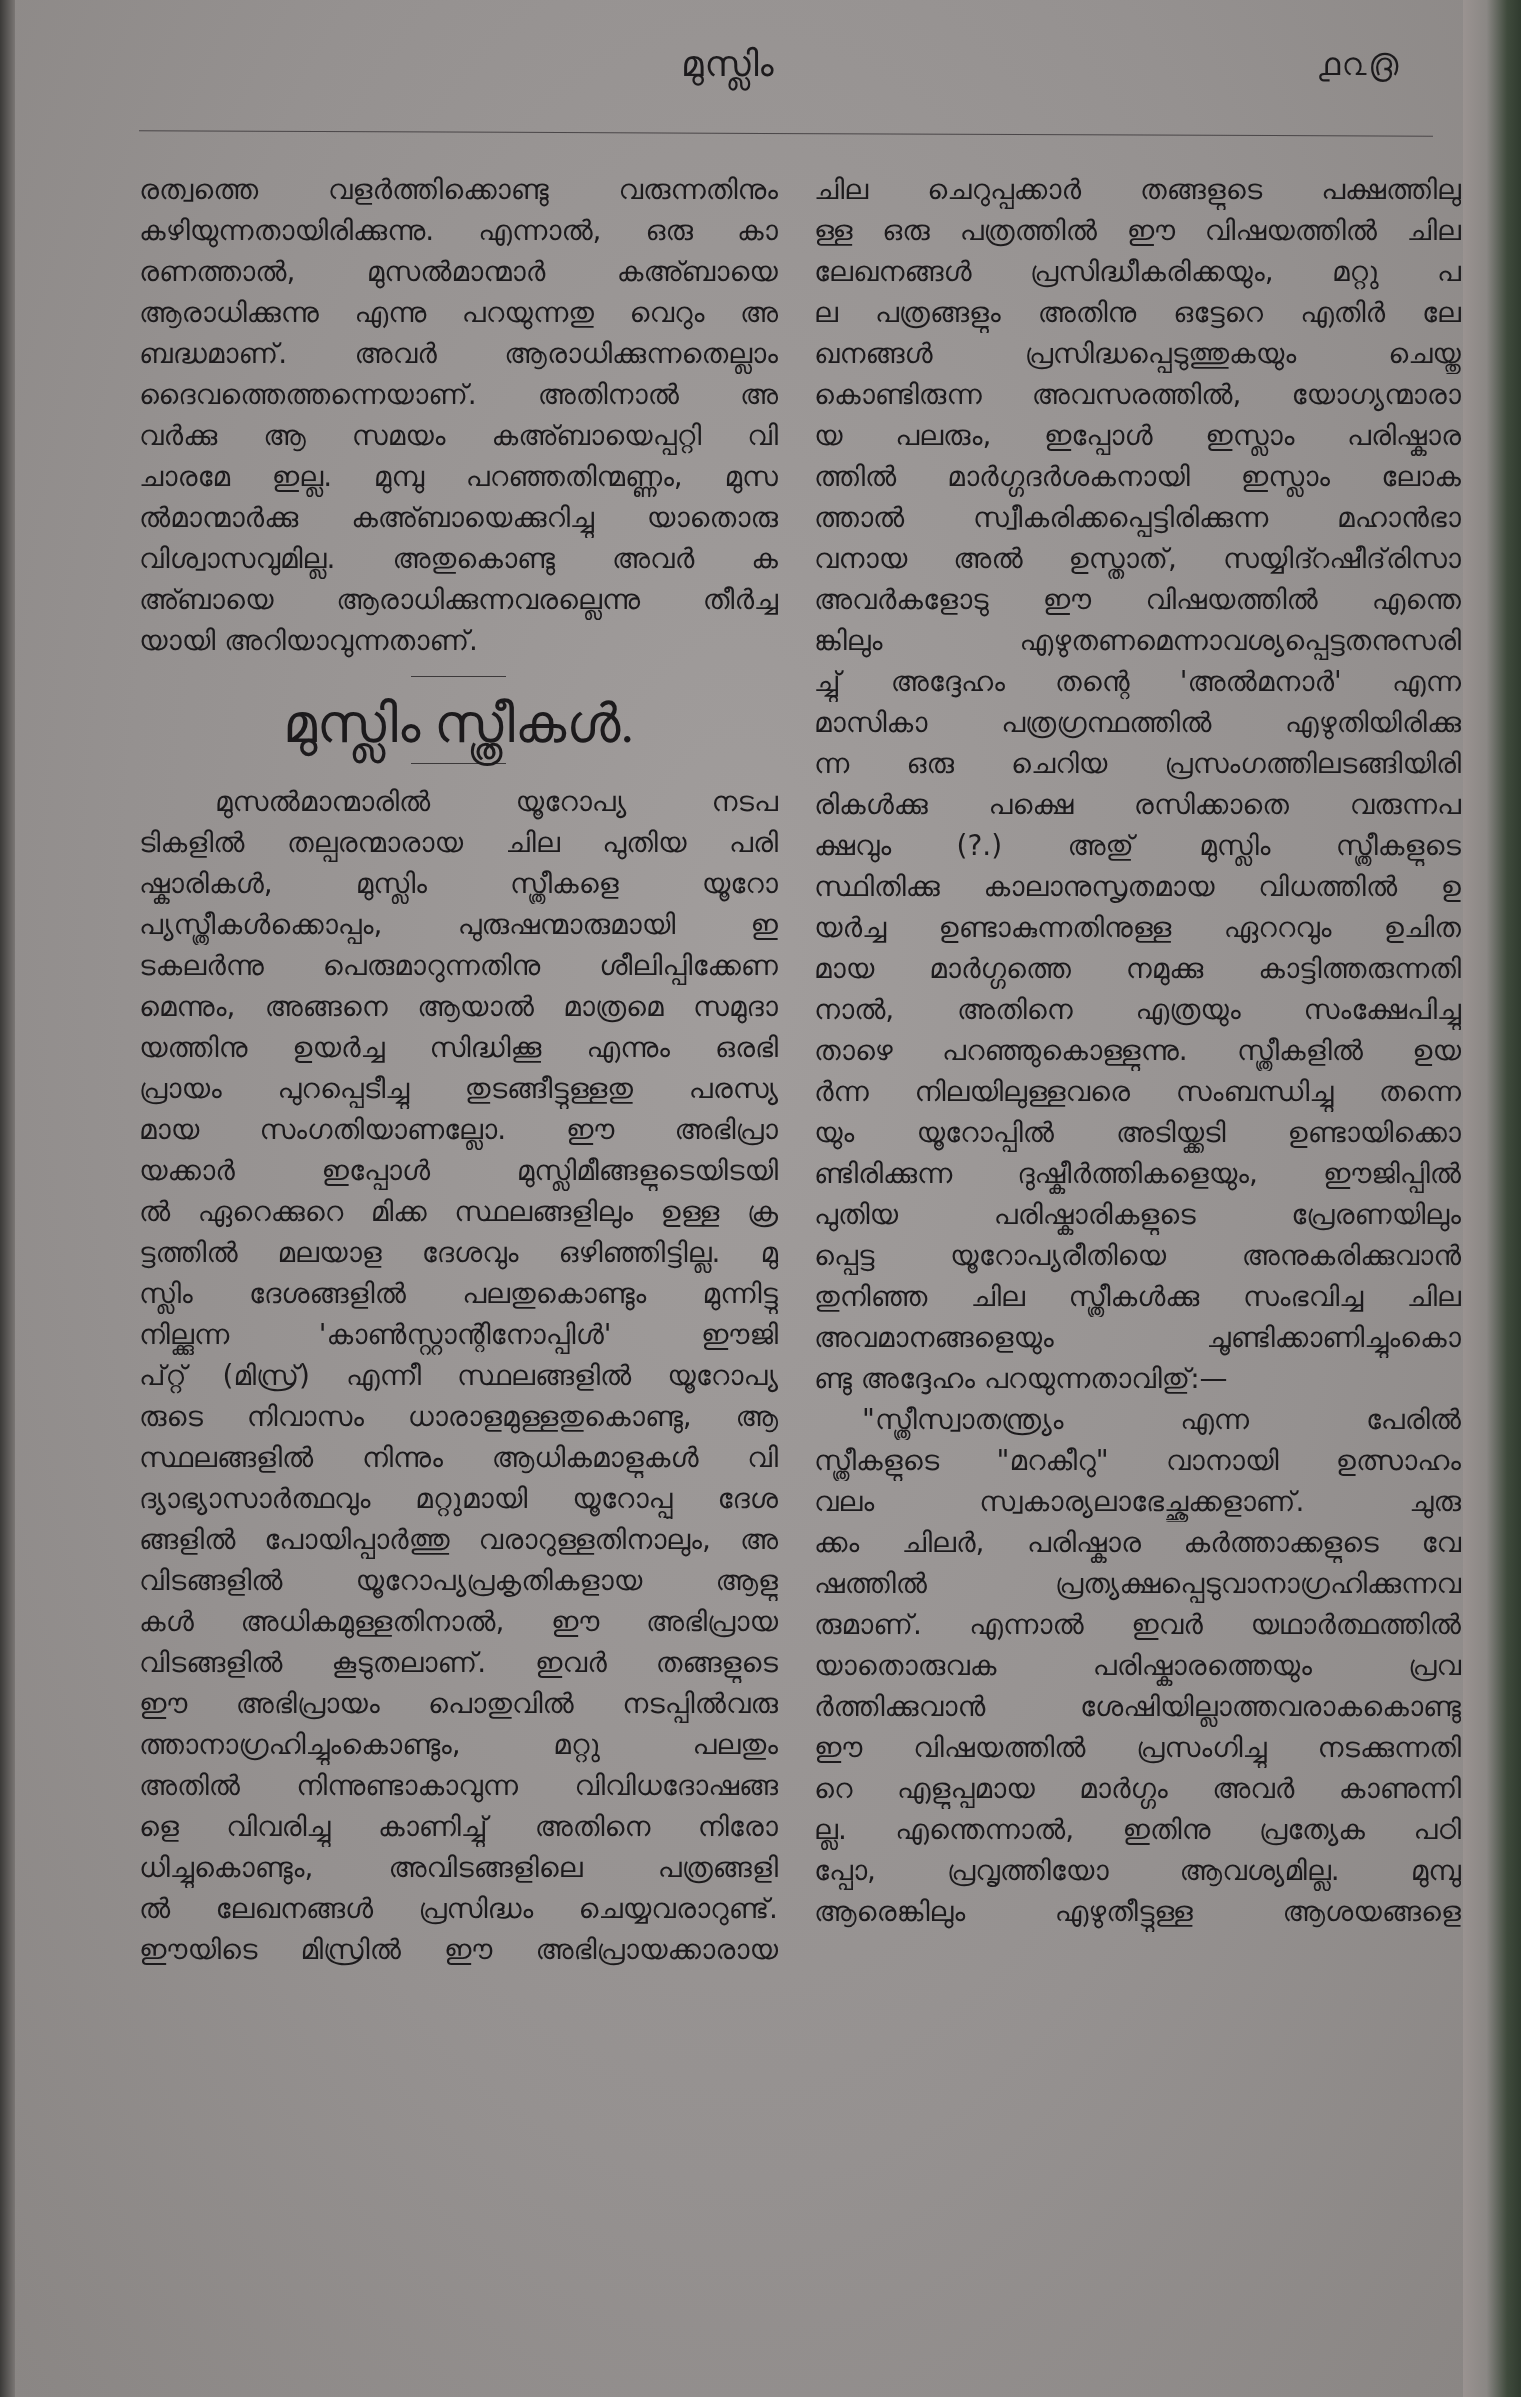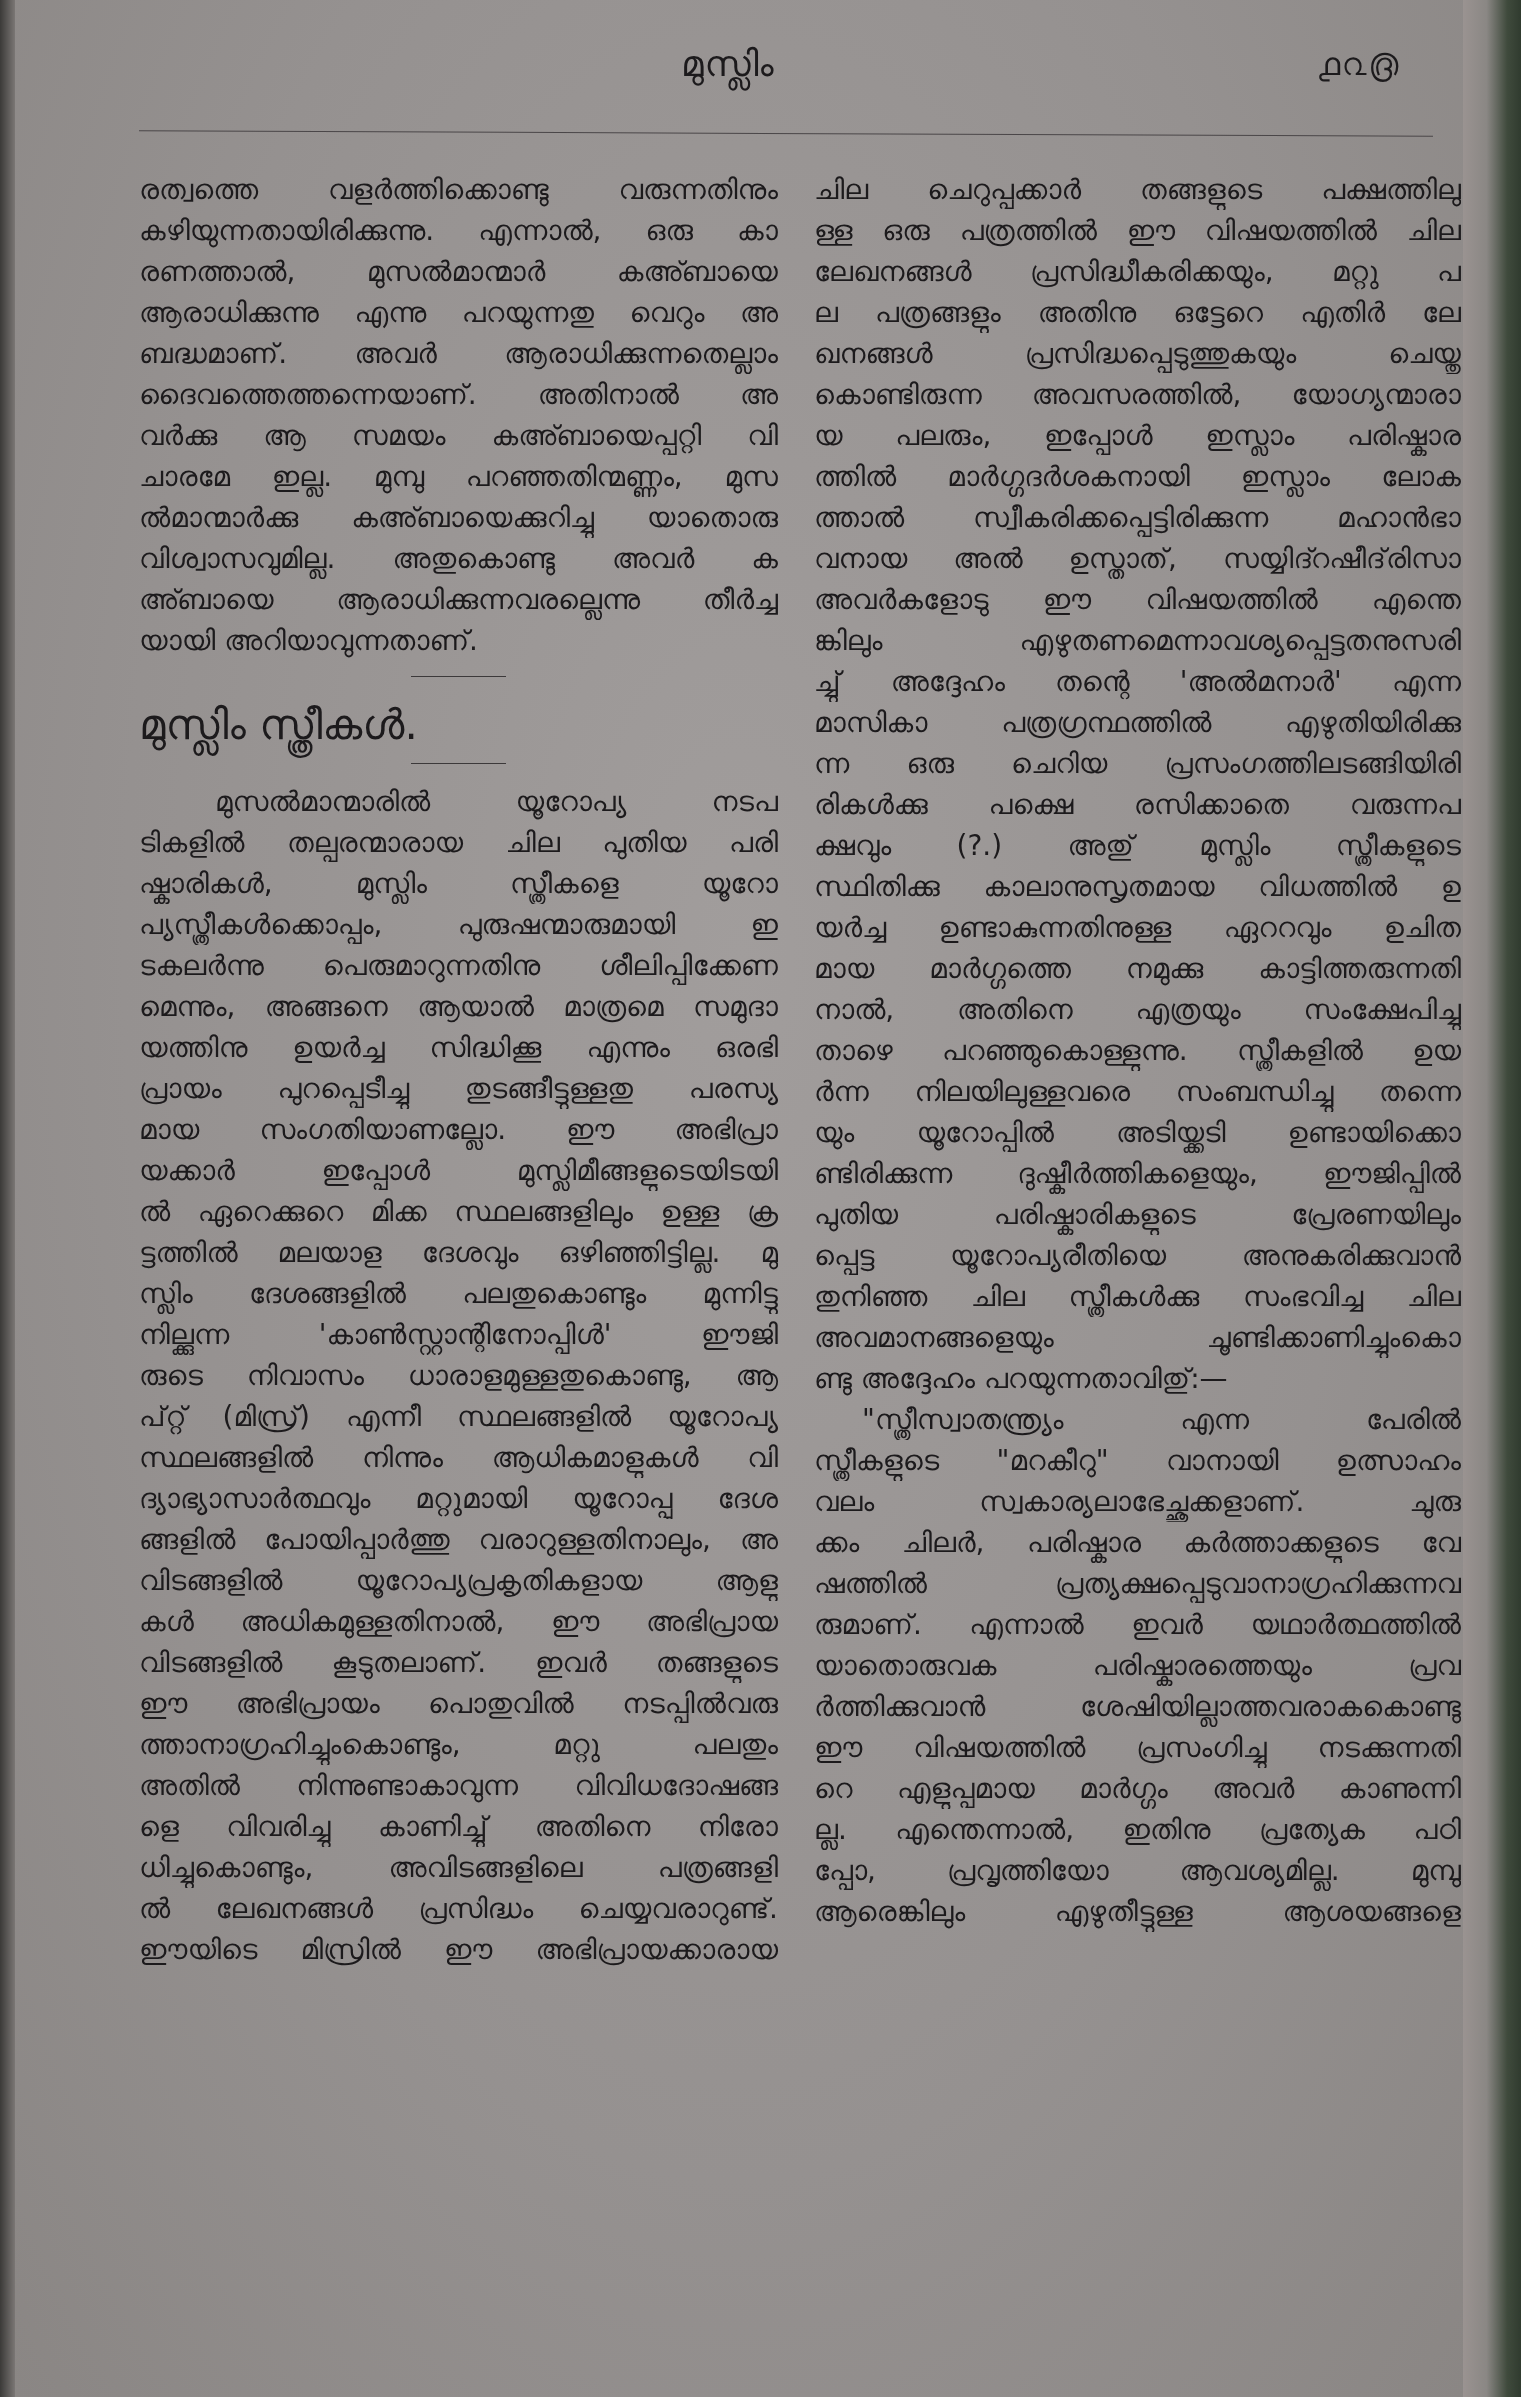--- a/index.html
+++ b/index.html
@@ -48,22 +48,23 @@
     text-align-last: justify; overflow: hidden;
   }
   .line.last { text-align-last: left; }
   .indent { padding-left: 76px; }
   .quote-indent { padding-left: 48px; }
   .section-sep {
     display: block; width: 95px; margin: 15px auto 19px auto;
     border-top: 1.9px solid #3c393a;
   }
   .section-title {
-    display: block; font-size: 42px; line-height: 57px;
+    display: block; text-align: center; font-size: 54px; line-height: 57px;
     margin: 5.7px 0 9.5px 0;
+    font-family: Liberation Serif, serif;
   }
   .title-rule {
     display: block; width: 95px; margin: 3.8px auto 17px auto;
     border-top: 1.9px solid #3c393a;
   }
 </style>
 </head>
 <body>
 
 <div class="left-edge"></div>
@@ -104,22 +105,22 @@
       <span class="line">ടകലർന്നു പെരുമാറുന്നതിനു ശീലിപ്പിക്കേണ</span>
       <span class="line">മെന്നും, അങ്ങനെ ആയാൽ മാത്രമെ സമുദാ</span>
       <span class="line">യത്തിനു ഉയർച്ച സിദ്ധിക്കൂ എന്നും ഒരഭി</span>
       <span class="line">പ്രായം പുറപ്പെടീച്ചു തുടങ്ങീട്ടുള്ളതു പരസ്യ</span>
       <span class="line">മായ സംഗതിയാണല്ലോ. ഈ അഭിപ്രാ</span>
       <span class="line">യക്കാർ ഇപ്പോൾ മുസ്ലിമീങ്ങളുടെയിടയി</span>
       <span class="line">ൽ ഏറെക്കുറെ മിക്ക സ്ഥലങ്ങളിലും ഉള്ള ക്ര</span>
       <span class="line">ട്ടത്തിൽ മലയാള ദേശവും ഒഴിഞ്ഞിട്ടില്ല. മു</span>
       <span class="line">സ്ലിം ദേശങ്ങളിൽ പലതുകൊണ്ടും മുന്നിട്ടു</span>
       <span class="line">നില്ക്കുന്ന 'കാൺസ്റ്റാന്റിനോപ്പിൾ' ഈജി</span>
+      <span class="line">പ്റ്റ് (മിസ്ര്) എന്നീ സ്ഥലങ്ങളിൽ യൂറോപ്യ</span>
       <span class="line">രുടെ നിവാസം ധാരാളമുള്ളതുകൊണ്ടു, ആ</span>
-      <span class="line">പ്റ്റ് (മിസ്ര്) എന്നീ സ്ഥലങ്ങളിൽ യൂറോപ്യ</span>
       <span class="line">സ്ഥലങ്ങളിൽ നിന്നും ആധികമാളുകൾ വി</span>
       <span class="line">ദ്യാഭ്യാസാർത്ഥവും മറ്റുമായി യൂറോപ്പു ദേശ</span>
       <span class="line">ങ്ങളിൽ പോയിപ്പാർത്തു വരാറുള്ളതിനാലും, അ</span>
       <span class="line">വിടങ്ങളിൽ യൂറോപ്യപ്രകൃതികളായ ആളു</span>
       <span class="line">കൾ അധികമുള്ളതിനാൽ, ഈ അഭിപ്രായ</span>
       <span class="line">വിടങ്ങളിൽ കൂടുതലാണ്. ഇവർ തങ്ങളുടെ</span>
       <span class="line">ഈ അഭിപ്രായം പൊതുവിൽ നടപ്പിൽവരു</span>
       <span class="line">ത്താനാഗ്രഹിച്ചുംകൊണ്ടും, മറ്റു പലതും</span>
       <span class="line">അതിൽ നിന്നുണ്ടാകാവുന്ന വിവിധദോഷങ്ങ</span>
       <span class="line">ളെ വിവരിച്ചു കാണിച്ചു് അതിനെ നിരോ</span>

